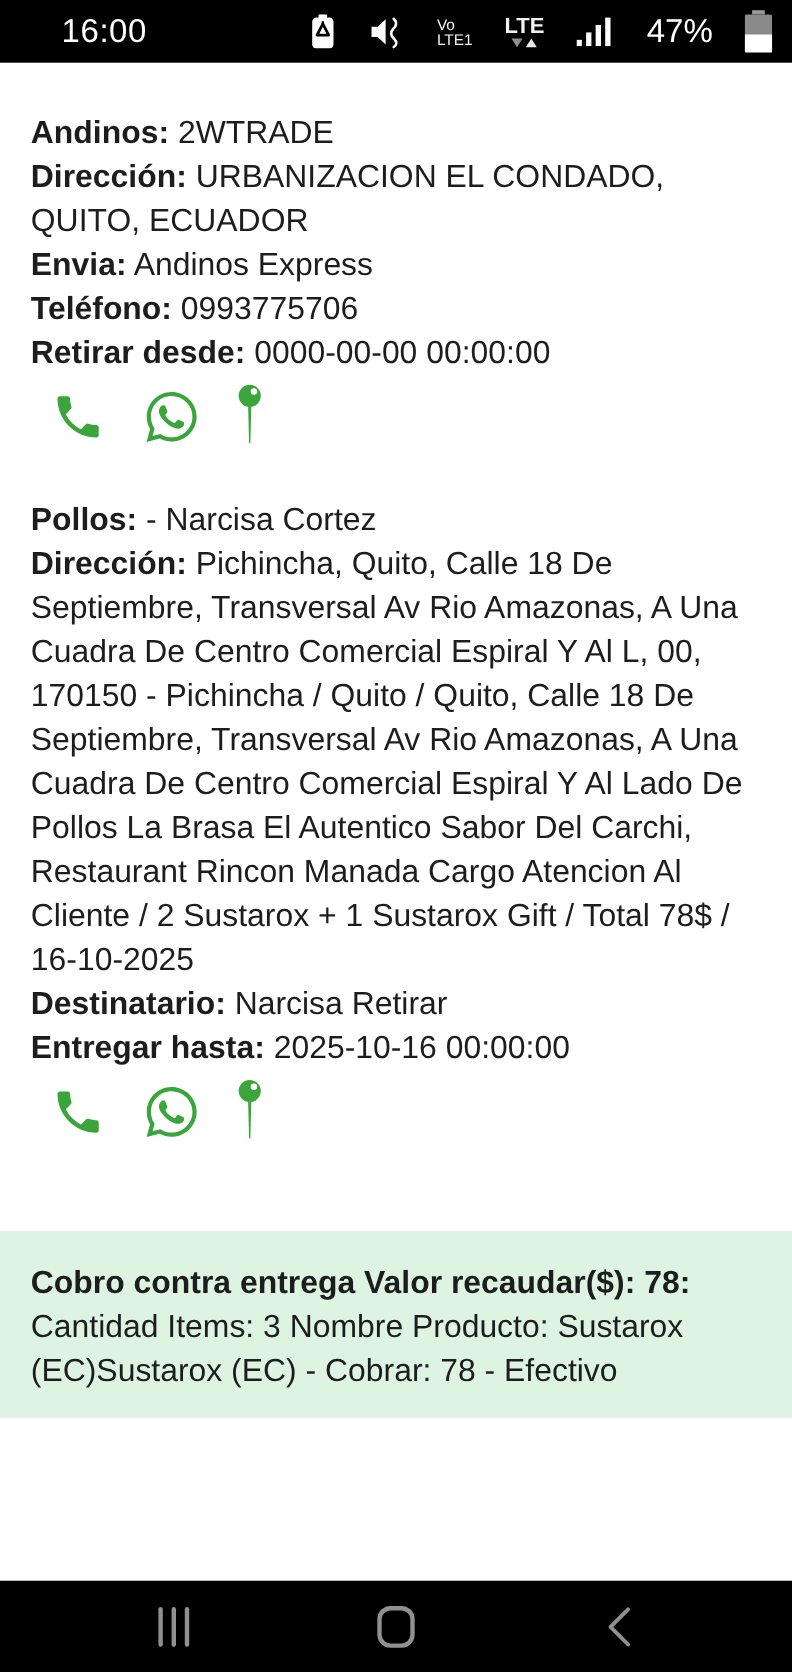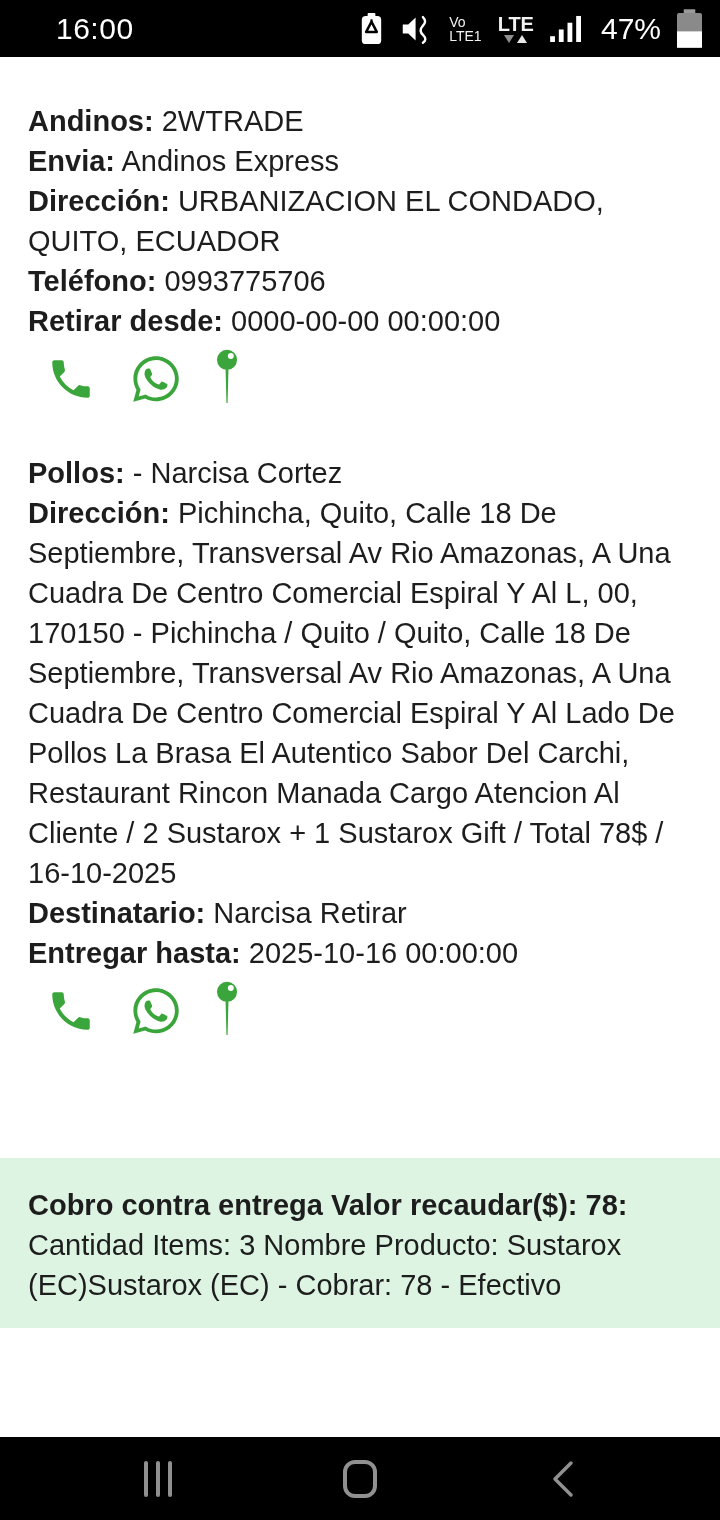--- a/index.html
+++ b/index.html
@@ -11,21 +11,21 @@
   }
   .page { width: 720px; height: 1520px; display: flex; flex-direction: column; }
 
   
   .status-bar {
     height: 57px; background: #000; color: #fff;
     display: flex; align-items: center; justify-content: space-between;
     padding: 0 18px 0 56px; flex: 0 0 auto;
   }
   .sb-time { font-size: 30px; letter-spacing: .5px; }
-  .sb-right { display: flex; align-items: center; gap: 16px; }
+  .sb-right { display: flex; align-items: center; gap: 29px; }
   .volte { font-size: 14px; line-height: 14px; color: #f2f2f2; font-weight: 500; }
   .lte-block { display: flex; flex-direction: column; align-items: center; font-weight: bold; }
   .lte-txt { font-size: 20px; line-height: 19px; color: #f2f2f2; }
   .lte-arrows { display: flex; gap: 3px; margin-top: 1px; align-items: center; }
   .tri-down { width: 0; height: 0; border-left: 5px solid transparent; border-right: 5px solid transparent; border-top: 8px solid #8f8f8f; }
   .tri-up { width: 0; height: 0; border-left: 5px solid transparent; border-right: 5px solid transparent; border-bottom: 8px solid #e8e8e8; }
   .sb-pct { font-size: 30px; }
 
   
   .app-header {
@@ -41,21 +41,21 @@
   .content { flex: 1 1 auto; padding: 44px 28px 0; font-size: 29px; line-height: 40px; color: #1d1d1d; overflow: hidden; }
   .content p { margin: 0; }
   .content b { font-weight: 700; }
 
   .icon-row { display: flex; align-items: center; gap: 34px; padding: 13px 0 9px 18px; height: 72px; }
   .action-icon { display: flex; align-items: center; justify-content: center; cursor: pointer; }
 
   .dest-block { margin-top: 40px; }
 
   .cod-box {
-    margin: 113px -28px 0; background: #ddf4e3;
+    margin: 74px -28px 0; background: #ddf4e3;
     padding: 27px 28px 23px; 
   }
 
   
   .nav-bar {
     height: 83px; background: #000; flex: 0 0 auto;
     display: flex; align-items: center; justify-content: space-between;
     padding: 0 118px; margin-top: auto;
   }
   .nav-btn { width: 80px; height: 60px; display: flex; align-items: center; justify-content: center; cursor: pointer; }
@@ -107,26 +107,26 @@
 
 
   <div class="content">
 
     <div class="origin-block">
       <p>
         <b>Andinos:</b>
         <span>2WTRADE</span>
       </p>
       <p>
+        <b>Dirección:</b>
+        <span>URBANIZACION EL CONDADO, QUITO, ECUADOR</span>
+      </p>
+      <p>
         <b>Envia:</b>
         <span>Andinos Express</span>
-      </p>
-      <p>
-        <b>Dirección:</b>
-        <span>URBANIZACION EL CONDADO, QUITO, ECUADOR</span>
       </p>
       <p>
         <b>Teléfono:</b>
         <span>0993775706</span>
       </p>
       <p>
         <b>Retirar desde:</b>
         <span>0000-00-00 00:00:00</span>
       </p>
     </div>

